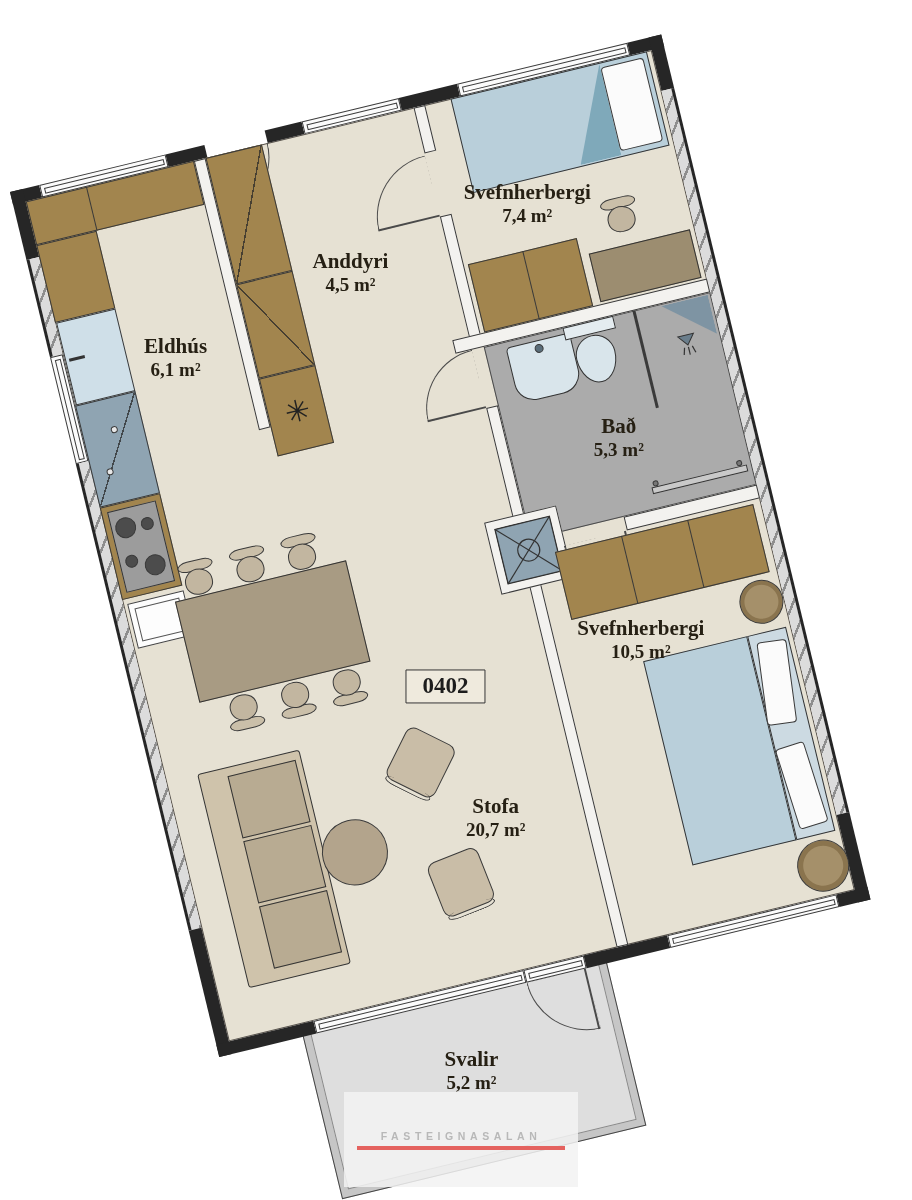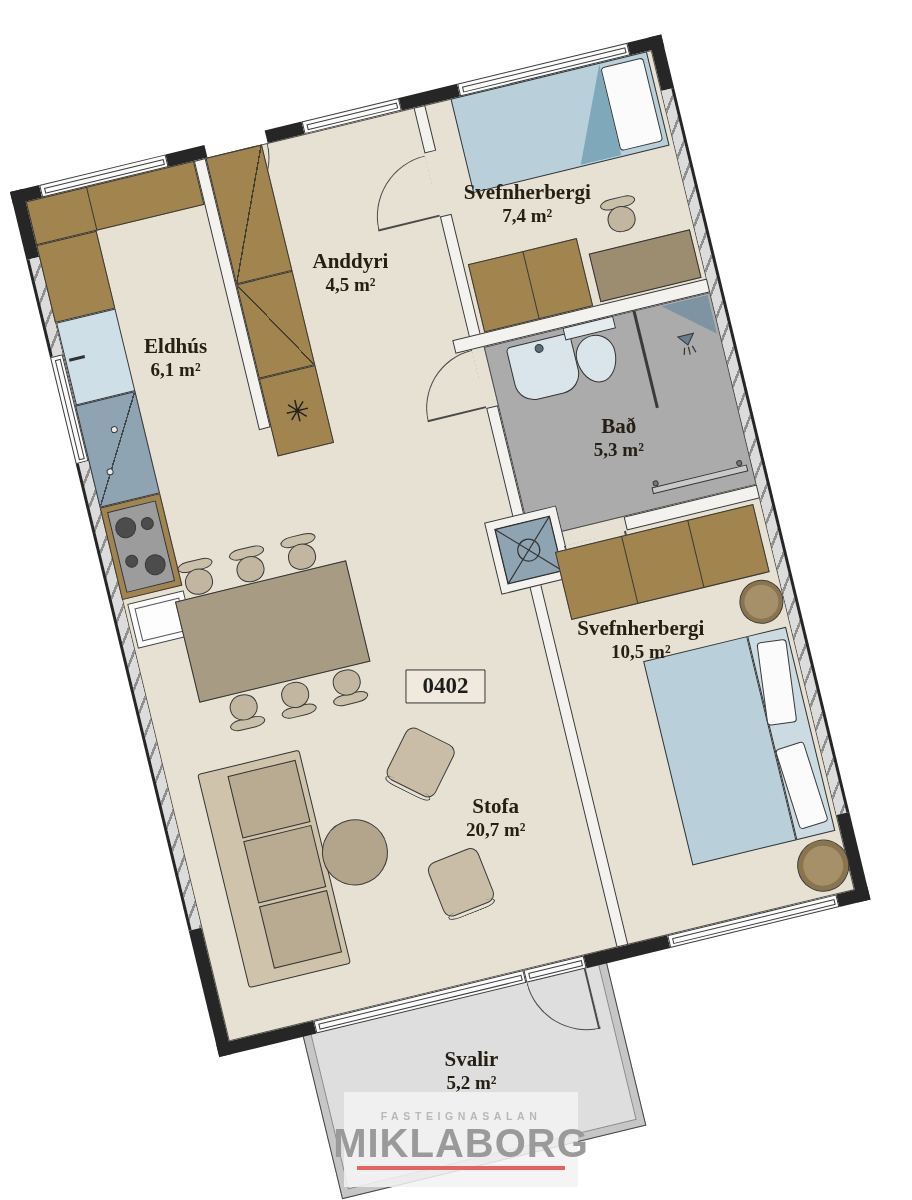--- a/index.html
+++ b/index.html
@@ -240,15 +240,14 @@
   </div>
   <div class="label" style="left:242px;top:962px;">
     <div class="nm">Svalir</div>
     <div class="ar">5,2 m²</div>
   </div>
 
 </div>
 
 <div class="watermark">
   <div class="wm1">FASTEIGNASALAN</div>
-  <div class="wm2">MIKLABORG</div>
   <div class="wmline"></div>
 </div>
 
 </body></html>

